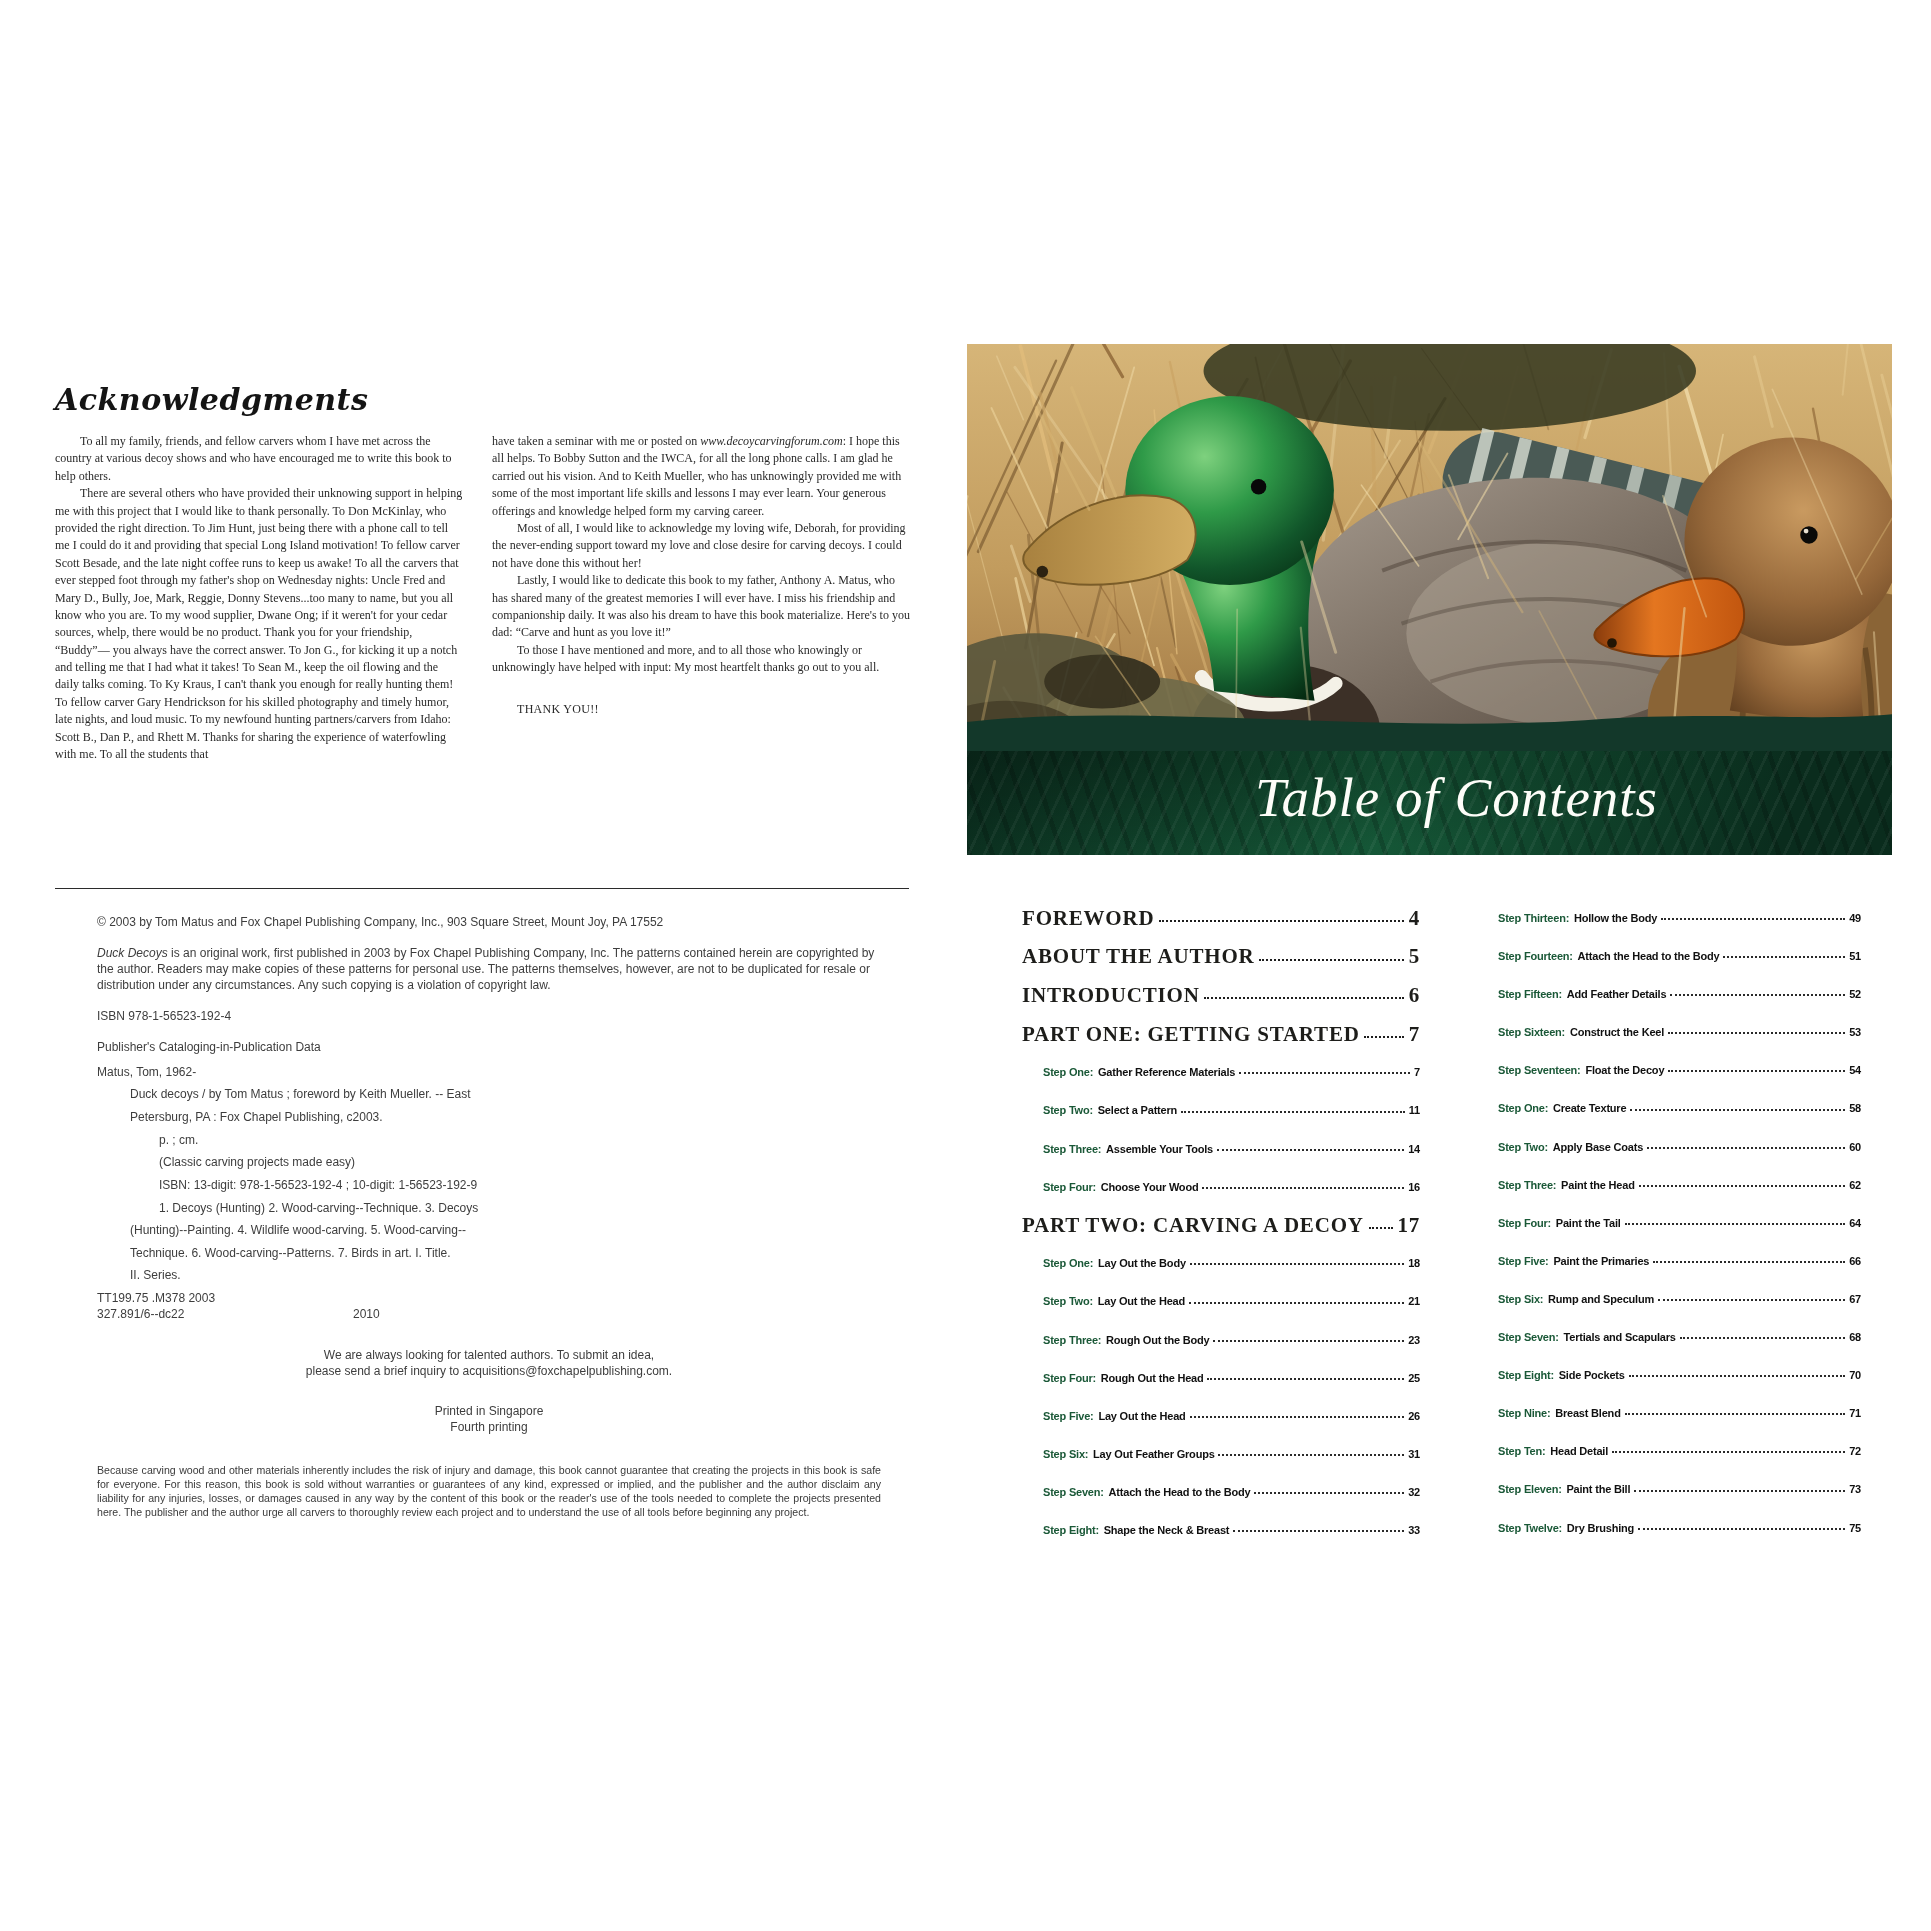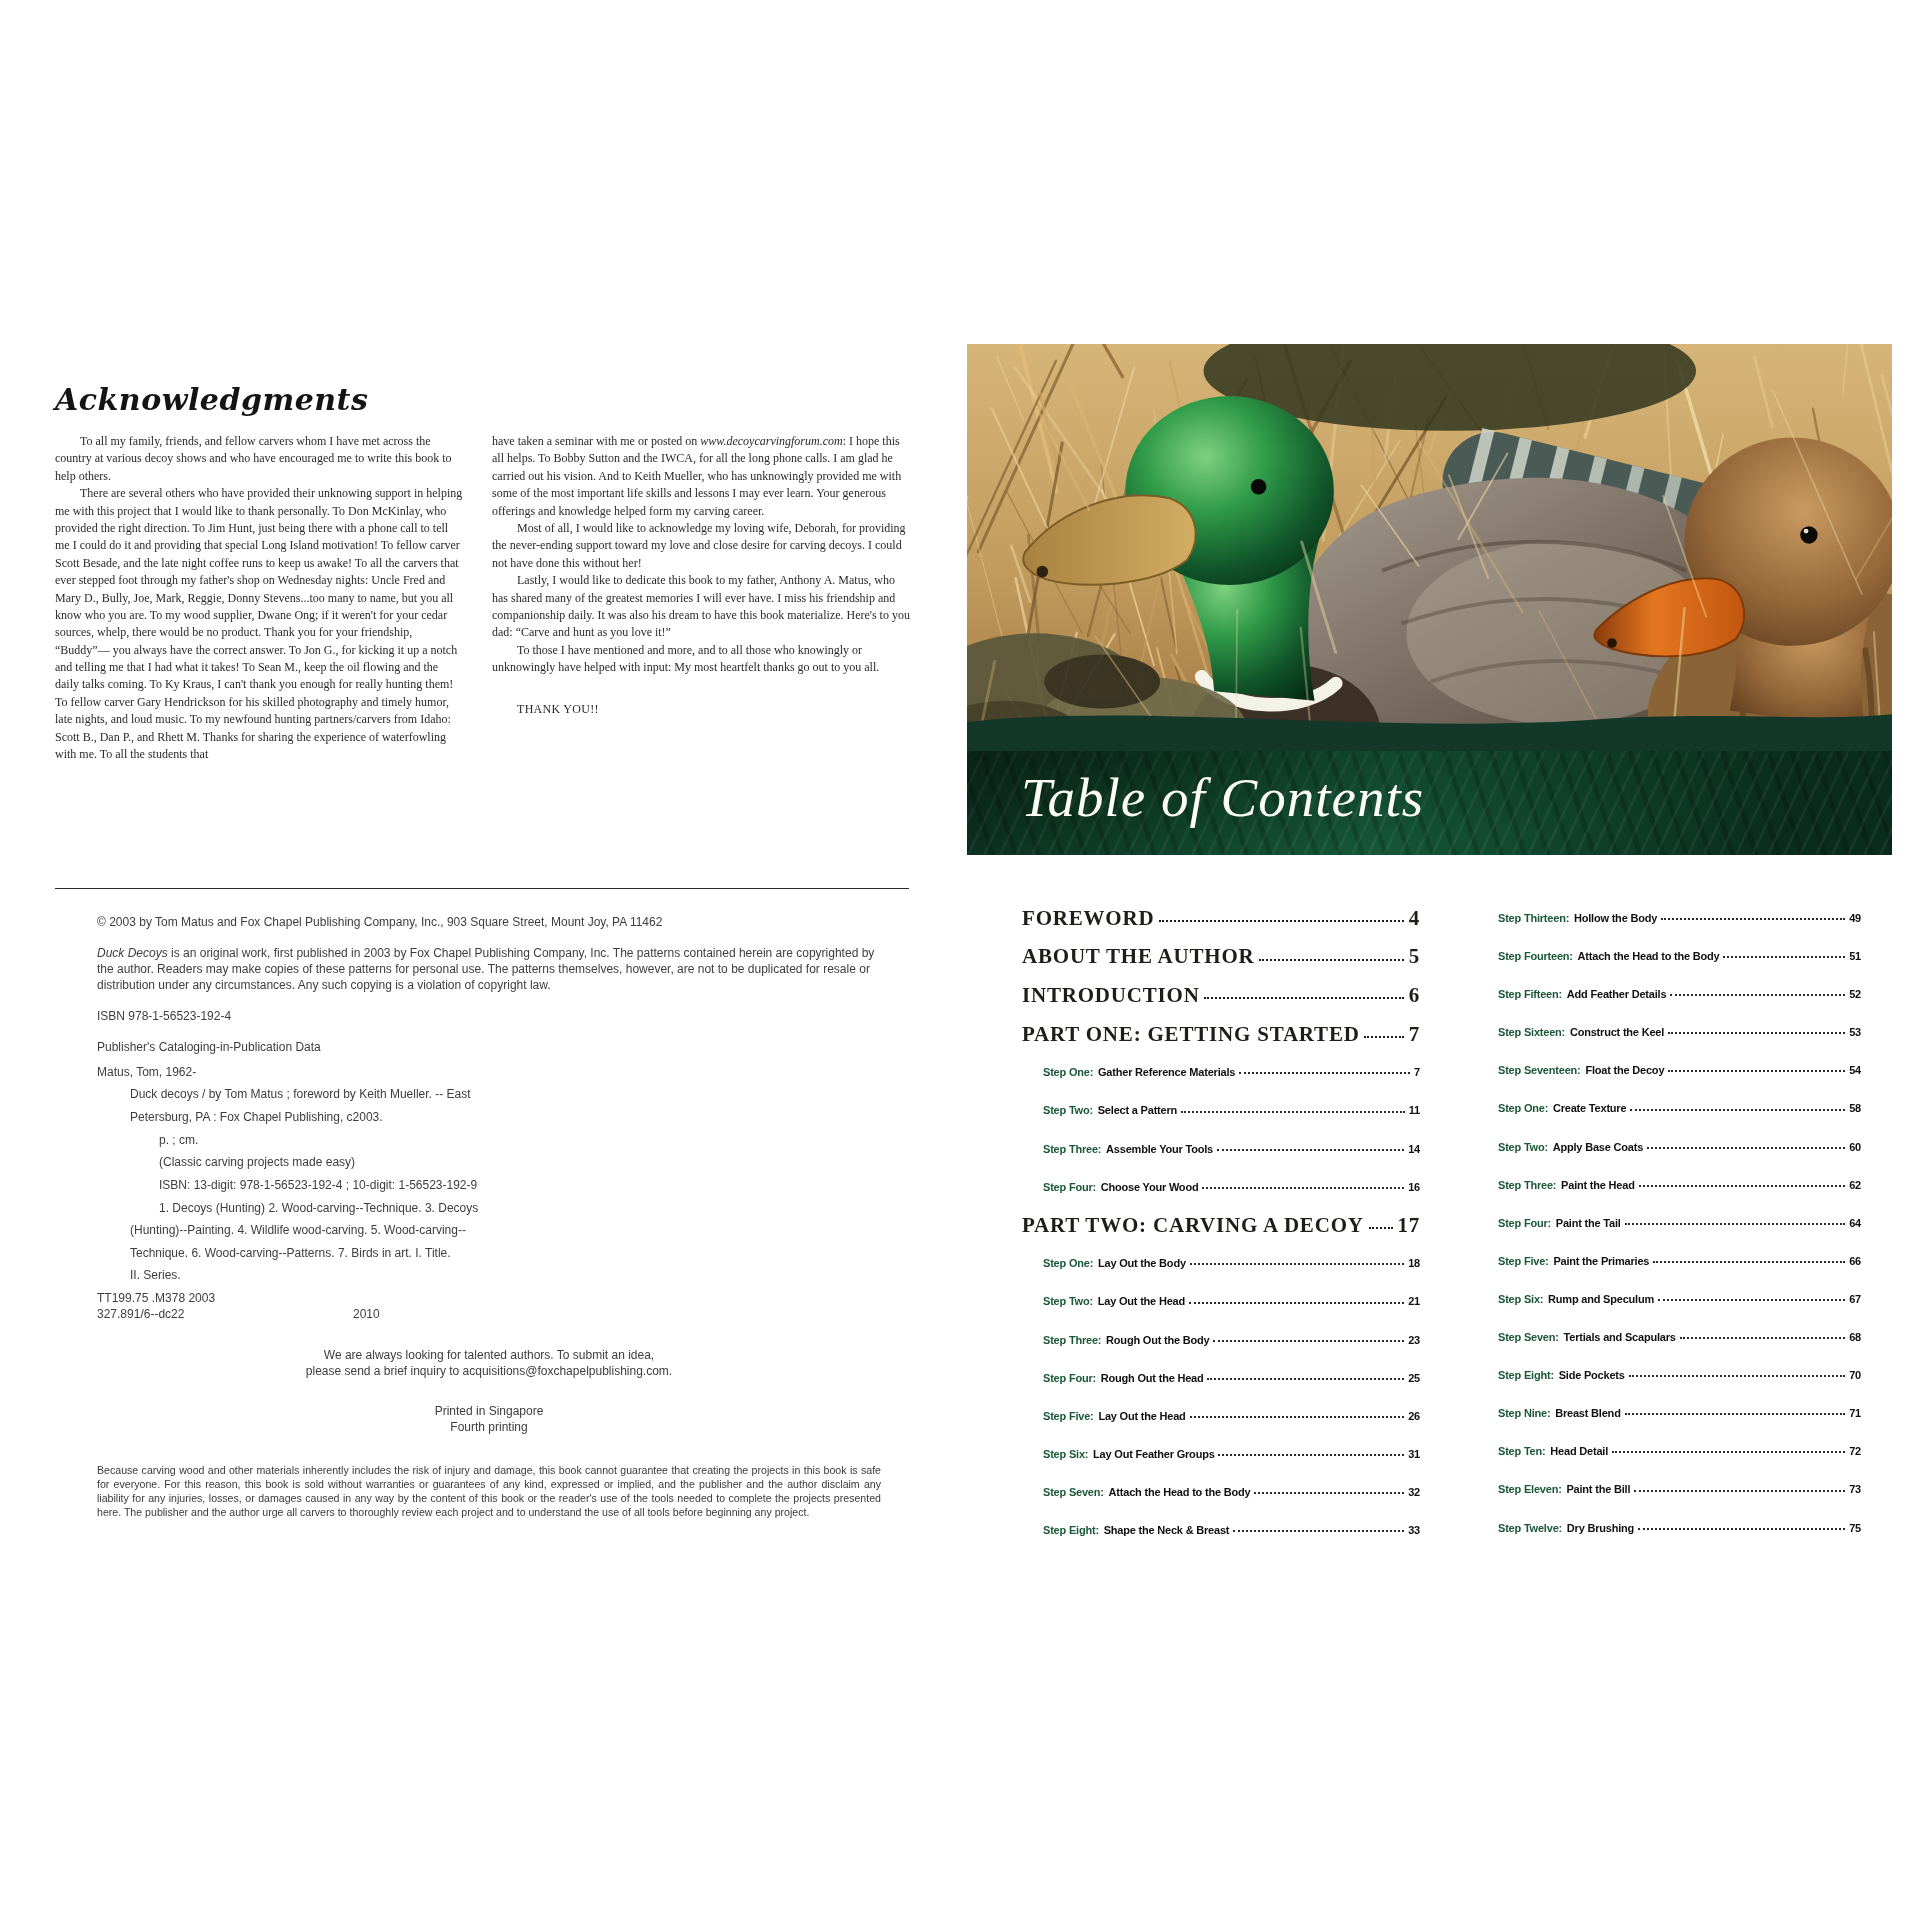--- a/index.html
+++ b/index.html
@@ -37,21 +37,21 @@
   .photo{position:absolute;left:967px;top:344px;width:925px;height:407px;overflow:hidden;}
   .photo svg{display:block;}
 
   .banner{position:absolute;left:967px;top:751px;width:925px;height:104px;
     background:
       radial-gradient(130% 170% at 12% 0%, rgba(0,0,0,.30), transparent 60%),
       repeating-linear-gradient(115deg, rgba(255,255,255,.05) 0 2.9px, transparent 2.9px 14.5px),
       repeating-linear-gradient(72deg, rgba(0,0,0,.17) 0 4.8px, transparent 4.8px 22px),
       linear-gradient(100deg,#0b2f1f,#155737 45%,#0a2c1d 88%);}
   .banner-title{color:#fdfdf8;font:italic 400 55px "Liberation Serif",serif;
-    padding:14.5px 0 0 54px;letter-spacing:1px;}
+    padding:14.5px 0 0 54px;letter-spacing:1px;text-align:center;}
 
   .toc{position:absolute;top:898px;}
   .toc-left{left:1022px;width:398px;}
   .toc-right{left:1477px;width:384px;}
   .toc-main{display:flex;align-items:baseline;padding:6.8px 0 5.8px;
     font-family:"Liberation Serif",serif;font-size:21px;line-height:26px;
     font-weight:600;color:#1d1d1a;letter-spacing:0.8px;}
   .toc-step{display:flex;align-items:baseline;margin:0 0 9.7px 21px;
     font-family:"Liberation Sans",sans-serif;font-size:11px;line-height:16.4px;
     font-weight:700;letter-spacing:-0.2px;color:#101010;}
@@ -78,21 +78,21 @@
     <p><span>have taken a seminar with me or posted on </span><span class="url">www.decoycarvingforum.com</span><span>: I hope this all helps. To Bobby Sutton and the IWCA, for all the long phone calls. I am glad he carried out his vision. And to Keith Mueller, who has unknowingly provided me with some of the most important life skills and lessons I may ever learn. Your generous offerings and knowledge helped form my carving career.</span></p>
     <p class="indent">Most of all, I would like to acknowledge my loving wife, Deborah, for providing the never-ending support toward my love and close desire for carving decoys. I could not have done this without her!</p>
     <p class="indent">Lastly, I would like to dedicate this book to my father, Anthony A. Matus, who has shared many of the greatest memories I will ever have. I miss his friendship and companionship daily. It was also his dream to have this book materialize. Here's to you dad: “Carve and hunt as you love it!”</p>
     <p class="indent">To those I have mentioned and more, and to all those who knowingly or unknowingly have helped with input: My most heartfelt thanks go out to you all.</p>
     <p class="indent thanks">THANK YOU!!</p>
   </div>
 
   <div class="rule"></div>
 
   <div class="colophon">
-    <p class="c-gap">© 2003 by Tom Matus and Fox Chapel Publishing Company, Inc., 903 Square Street, Mount Joy, PA 11462</p>
+    <p class="c-gap">© 2003 by Tom Matus and Fox Chapel Publishing Company, Inc., 903 Square Street, Mount Joy, PA 17552</p>
     <p class="c-gap"><span class="url">Duck Decoys</span><span> is an original work, first published in 2003 by Fox Chapel Publishing Company, Inc. The patterns contained herein are copyrighted by the author. Readers may make copies of these patterns for personal use. The patterns themselves, however, are not to be duplicated for resale or distribution under any circumstances. Any such copying is a violation of copyright law.</span></p>
     <p class="c-gap">ISBN 978-1-56523-192-4</p>
     <p class="cip-head">Publisher's Cataloging-in-Publication Data</p>
     <div>
         <div class="cip-line indent-0">Matus, Tom, 1962-</div>
         <div class="cip-line indent-1">Duck decoys / by Tom Matus ; foreword by Keith Mueller. -- East</div>
         <div class="cip-line indent-1">Petersburg, PA : Fox Chapel Publishing, c2003.</div>
         <div class="cip-line indent-2">p. ; cm.</div>
         <div class="cip-line indent-2">(Classic carving projects made easy)</div>
         <div class="cip-line indent-2">ISBN: 13-digit: 978-1-56523-192-4 ; 10-digit: 1-56523-192-9</div>

